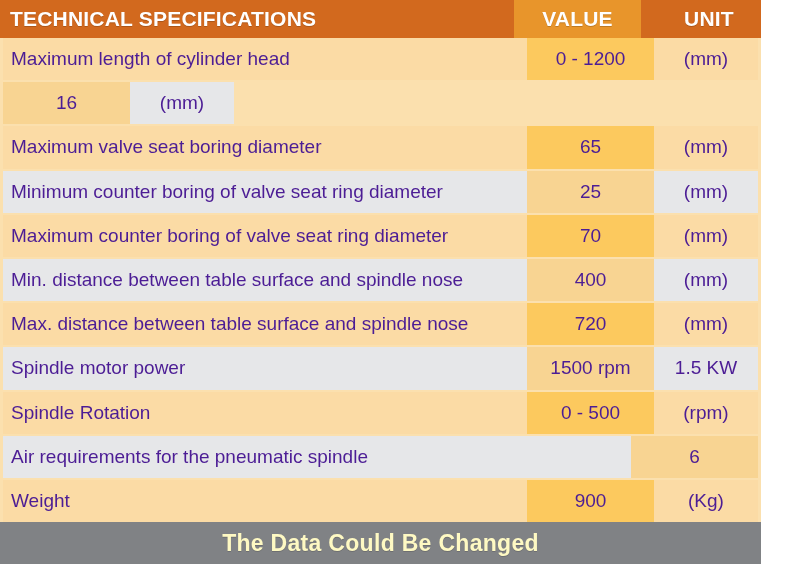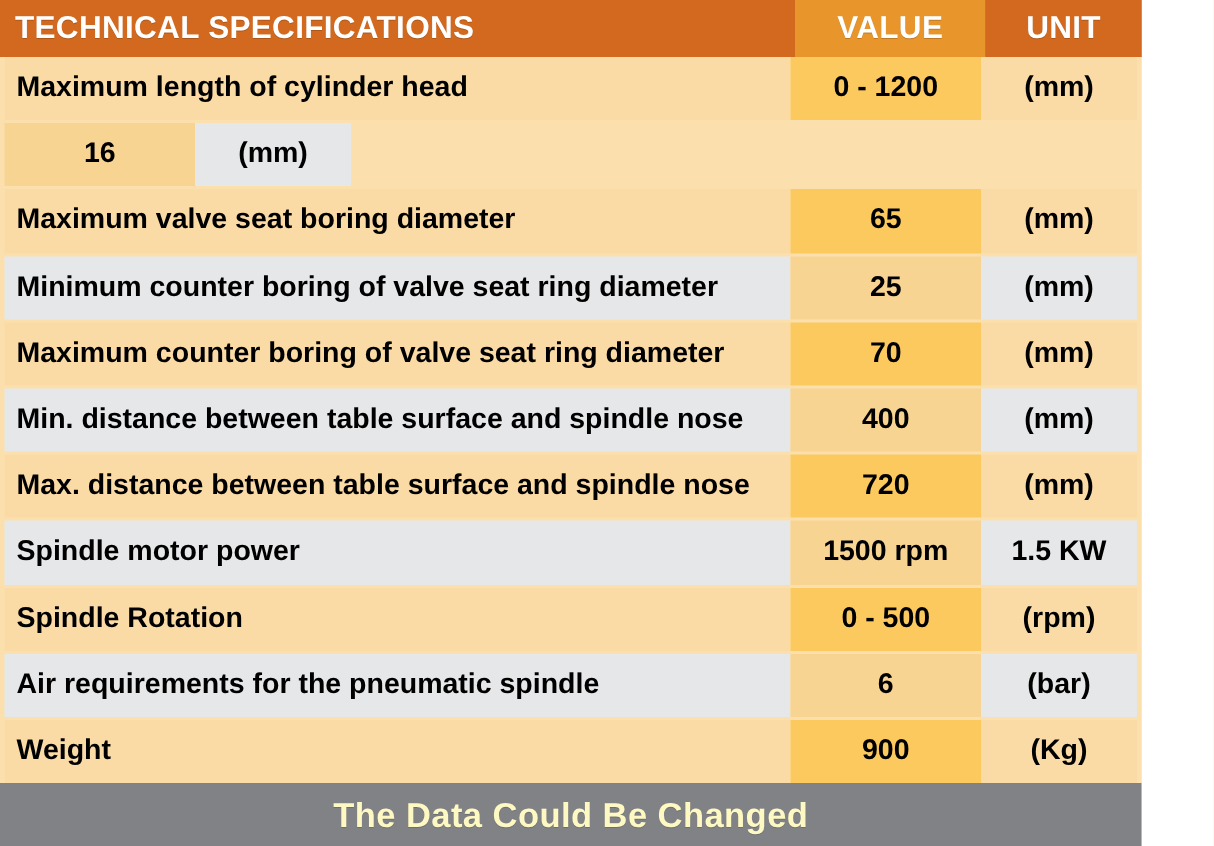--- a/index.html
+++ b/index.html
@@ -48,20 +48,21 @@
   }
   .th-value {
     flex: 0 0 127px;
     justify-content: center;
     background: #e8952b;
   }
   .th-unit {
     flex: 0 0 104px;
     justify-content: center;
     background: #d2691e;
+    margin-left: 16px;
   }
 
   
   .tbody {
     flex: 1 1 auto;
     display: flex;
     flex-direction: column;
     border-left: 3px solid #fbe0ae;
     border-right: 3px solid #fbe0ae;
     box-sizing: border-box;
@@ -72,22 +73,22 @@
     min-height: 0;
     border-bottom: 2px solid #fbe0ae;
     box-sizing: border-box;
   }
   .trow:last-child { border-bottom: none; }
 
   .cell {
     display: flex;
     align-items: center;
     font-size: 19px;
-    font-weight: bold;
-    color: #000000;
+    font-weight: normal;
+    color: #4c1d95;
     box-sizing: border-box;
     overflow: hidden;
     white-space: nowrap;
   }
   .c-spec {
     flex: 1 1 auto;
     padding-left: 8px;
     justify-content: flex-start;
   }
   .c-value {
@@ -172,21 +173,20 @@
         <div class="cell c-unit">1.5 KW</div>
       </div>
       <div class="trow odd">
         <div class="cell c-spec">Spindle Rotation</div>
         <div class="cell c-value">0 - 500</div>
         <div class="cell c-unit">(rpm)</div>
       </div>
       <div class="trow even">
         <div class="cell c-spec">Air requirements for the pneumatic spindle</div>
         <div class="cell c-value">6</div>
-        <div class="cell c-unit">(bar)</div>
       </div>
       <div class="trow odd">
         <div class="cell c-spec">Weight</div>
         <div class="cell c-value">900</div>
         <div class="cell c-unit">(Kg)</div>
       </div>
     </div>
 
   <div class="tfoot">The Data Could Be Changed</div>
 

